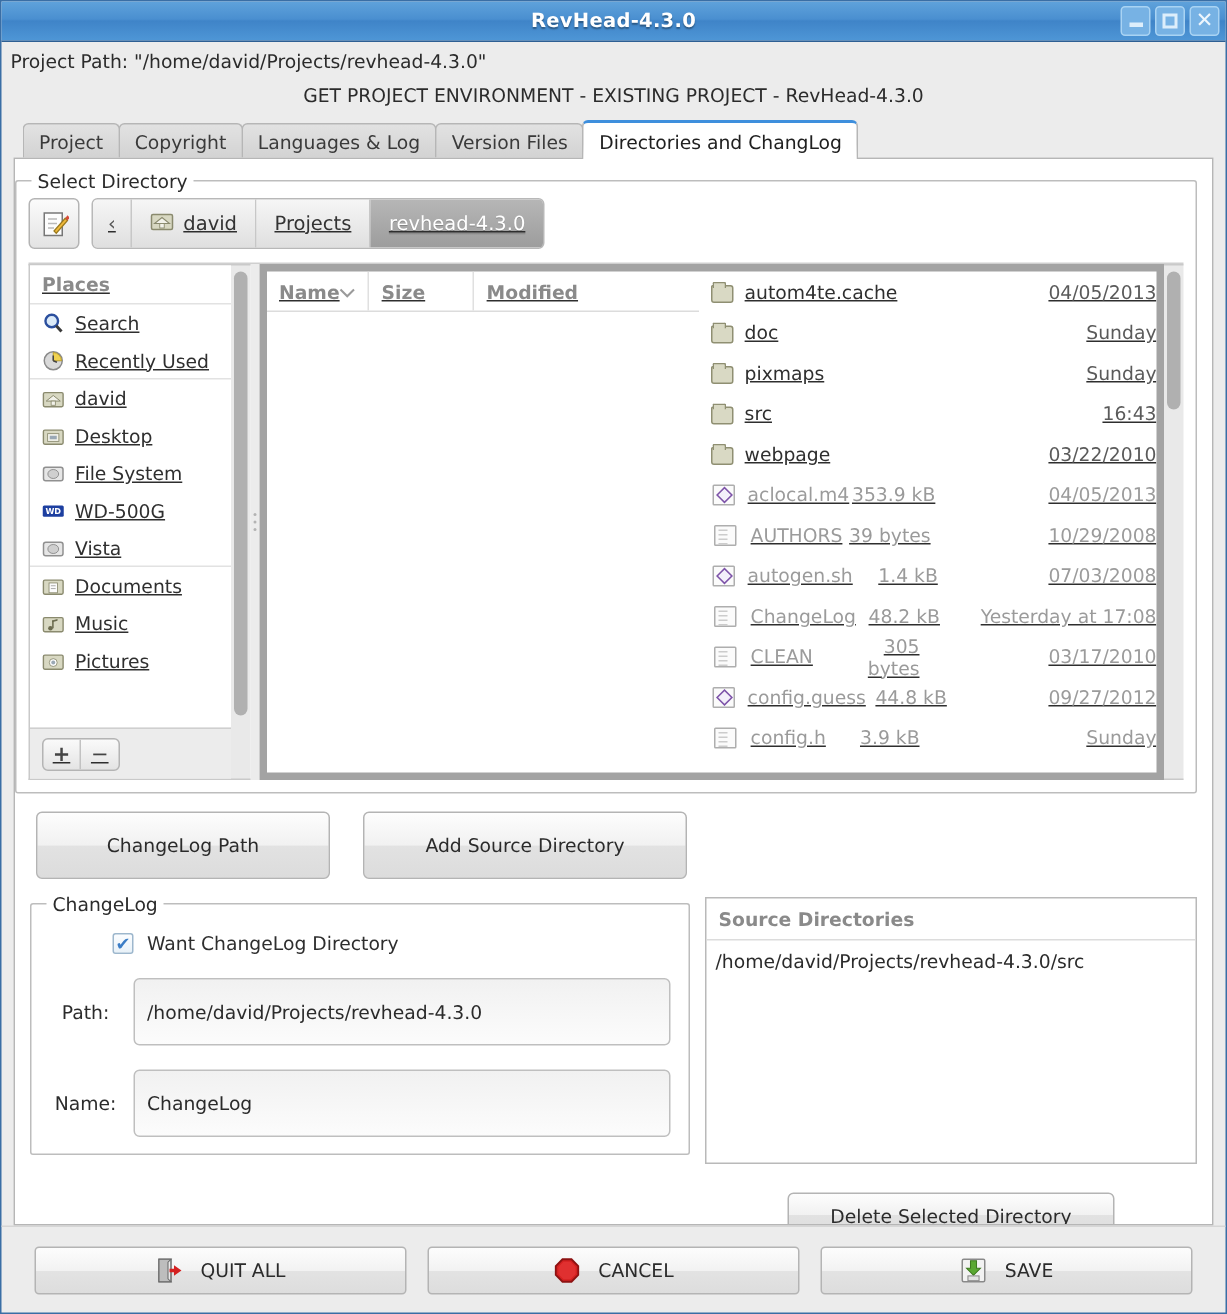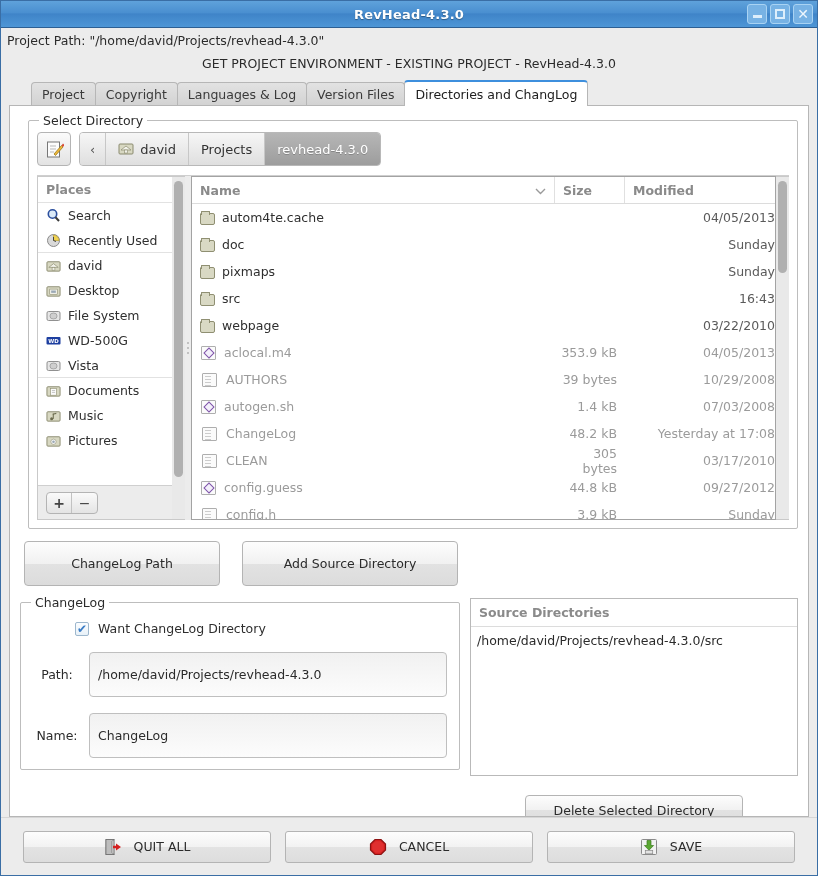--- a/index.html
+++ b/index.html
@@ -48,21 +48,21 @@
   
   .projpath {
     padding:5px 6px 2px 6px; font-size:12.5px; color:#2b2b2b;
   }
   .headline {
     text-align:center; font-size:12.5px; color:#2b2b2b; padding:6px 0 9px 0;
   }
 
   
   .tabstrip {
-    display:flex; align-items:flex-end; padding-left:30px;
+    display:flex; align-items:flex-end; padding-left:14px;
     height:26px; position:relative;
   }
   .tab {
     height:24px; padding:0 10px;
     display:flex; align-items:center;
     font-size:12.5px; color:#3a3a3a;
     background:linear-gradient(to bottom,#e2e2e2,#d2d2d2);
     border:1px solid #b6b6b6; border-bottom:none;
     border-radius:4px 4px 0 0;
     margin-right:-1px;
@@ -88,21 +88,21 @@
 
   
   .group { position:relative; border:1px solid #bdbdbd; border-radius:2px; }
   .group > .legend {
     position:absolute; top:-8px; left:10px;
     background:#ffffff; padding:0 4px;
     font-size:12.5px; color:#2b2b2b;
   }
 
   
-  .selectdir { margin:14px 10px 0 18px; padding:10px 8px 8px 8px; }
+  .selectdir { margin:14px 10px 0 0; padding:10px 8px 8px 8px;text-decoration:underline; }
 
   .pathrow { display:flex; align-items:center; gap:8px; height:36px; }
   .editbtn {
     width:34px; height:34px; border:1px solid #b4b4b4; border-radius:4px;
     background:linear-gradient(to bottom,#fbfbfb,#e3e3e3);
     display:flex; align-items:center; justify-content:center;
   }
   .crumbs {
     display:flex; align-items:stretch; height:34px;
     border:1px solid #b8b8b8; border-radius:4px; overflow:hidden;
@@ -157,22 +157,22 @@
     background:#b0b0b0;
   }
   .gripper {
     width:6px; background:#ececec;
     display:flex; align-items:center; justify-content:center;
   }
   .gripper .dots { display:flex; flex-direction:column; gap:3px; }
   .gripper .dots i { width:2px; height:2px; background:#b3b3b3; border-radius:50%; display:block; }
 
   .filelist {
-    flex:1; background:#ffffff; border:1px solid #a3a3a3;
-    display:flex; flex-direction:column; overflow:hidden;
+    flex:1; background:#ffffff; border:5px solid #a3a3a3;
+    display:flex; flex-direction:row; overflow:hidden;
   }
   .fl-head { display:flex; border-bottom:1px solid #dcdcdc; height:27px; align-items:stretch; }
   .fl-head div {
     display:flex; align-items:center; padding:0 8px;
     font-size:12.5px; font-weight:bold; color:#8a8a8a;
   }
   .fl-head .c-name { flex:1; justify-content:space-between; border-right:1px solid #e0e0e0; }
   .fl-head .c-size { width:70px; border-right:1px solid #e0e0e0; }
   .fl-head .c-mod  { width:150px; }
   .fl-rows { flex:1; overflow:hidden; }

